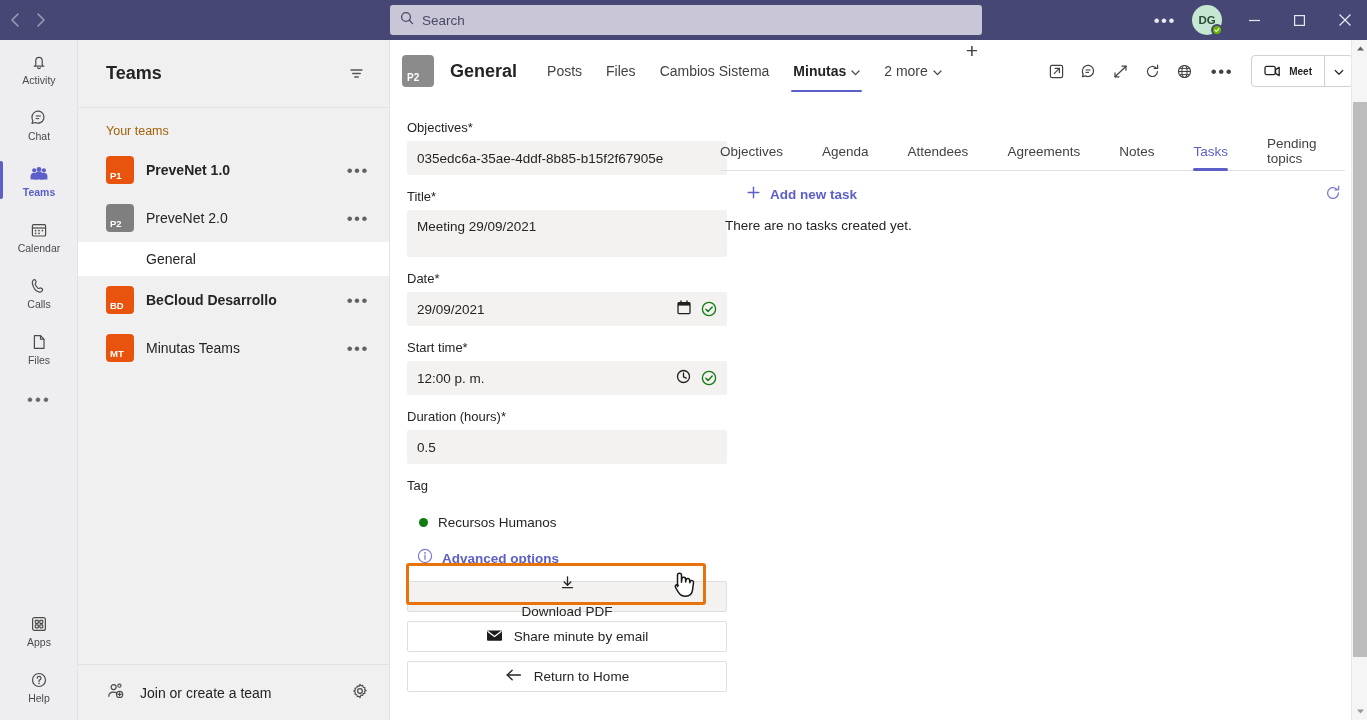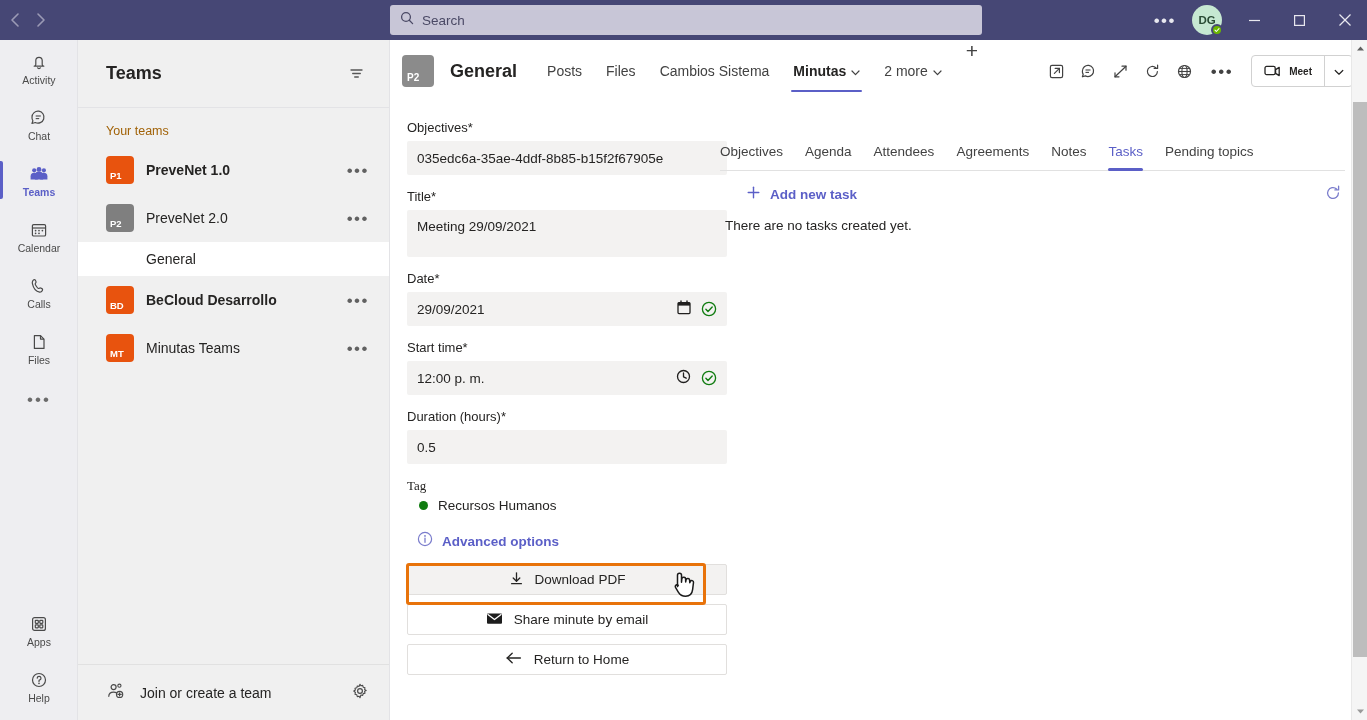--- a/index.html
+++ b/index.html
@@ -190,51 +190,51 @@
   .fld-box {
     background: #f3f2f1; border: none; border-radius: 2px;
     height: 34px; display: flex; align-items: center;
     padding: 0 10px; font-size: 13.5px; color: #252423;
     margin-bottom: 14px; position: relative;
   }
   .fld-box.tall { height: 47px; align-items: flex-start; padding-top: 9px; }
   .fld-value { flex: 1; }
   .fld-icons { display: flex; align-items: center; gap: 10px; }
   .check-ok { display: flex; }
-  .tag-label { font-size: 13px; color: #252423; margin-bottom: 4px; font-family: Liberation Serif, serif; }
+  .tag-label { font-size: 13px; color: #252423; margin-bottom: 22px; }
   .tag-item {
     display: flex; align-items: center; gap: 10px;
     padding-left: 12px; margin-bottom: 18px;
   }
   .tag-dot { width: 9px; height: 9px; border-radius: 50%; }
   .tag-text { font-size: 13.5px; color: #252423; }
   .adv-row {
     display: flex; align-items: center; gap: 9px;
     padding-left: 10px; margin-bottom: 13px; cursor: pointer;
   }
   .adv-text { font-size: 13.5px; color: #5b5fc7; font-weight: bold; }
 
   .act-btn {
     height: 31px; border: 1px solid #e1dfdd; border-radius: 2px;
     background: #ffffff; display: flex; align-items: center;
     justify-content: center; gap: 11px;
     font-size: 13.5px; color: #252423; cursor: pointer;
     margin-bottom: 9px; position: relative;
   }
-  .act-btn.pressed { background: #f3f2f1; }
+  .act-btn.pressed { background: #f3f2f1; flex-direction: column; }
   .highlight-box {
     position: absolute; left: 406px; top: 563px; width: 300px; height: 42px;
     border: 3px solid #e8730a; border-radius: 3px; pointer-events: none;
   }
   .cursor-hand { position: absolute; left: 668px; top: 566px; pointer-events: none; }
 
   
   .right-col { position: absolute; left: 330px; top: 0; right: 22px; top: 0; }
   .sub-tabs {
-    display: flex; align-items: center; gap: 0;
+    display: flex; align-items: center; gap: 17px;
     border-bottom: 1px solid #e1e1e1; height: 39px; margin-top: 30px;
     padding-left: 0;
   }
   .sub-tab {
     position: relative; height: 39px; display: flex; align-items: center;
     padding: 0 11px; font-size: 13.5px; color: #424242; cursor: pointer;
   }
   .sub-tab:first-child { padding-left: 0; }
   .sub-tab.active { color: #5b5fc7; }
   .sub-tab.active::after {

